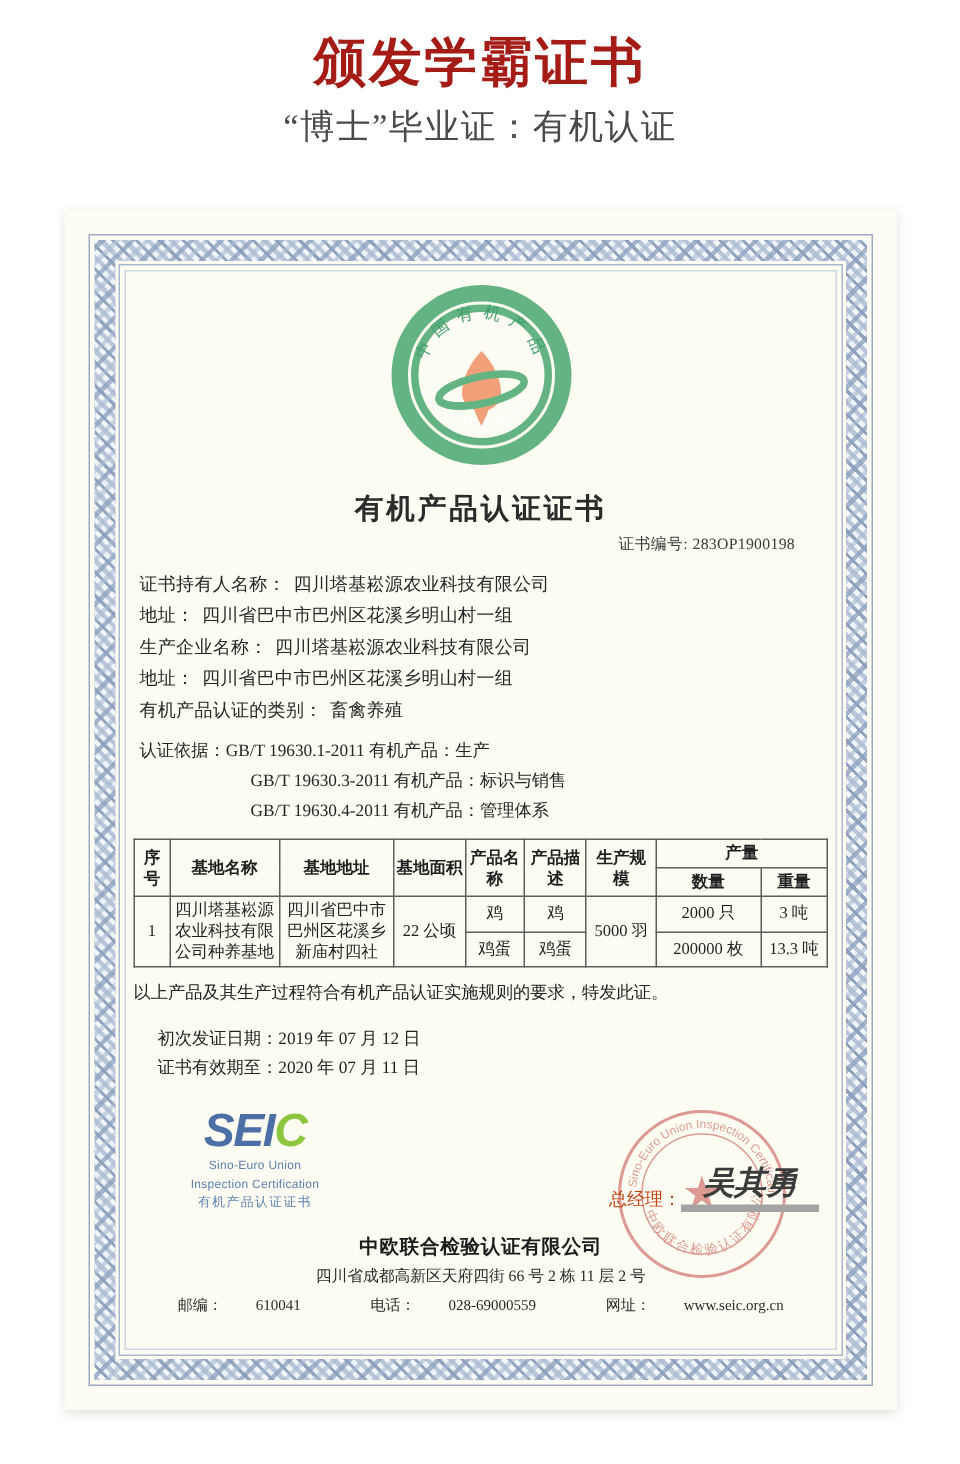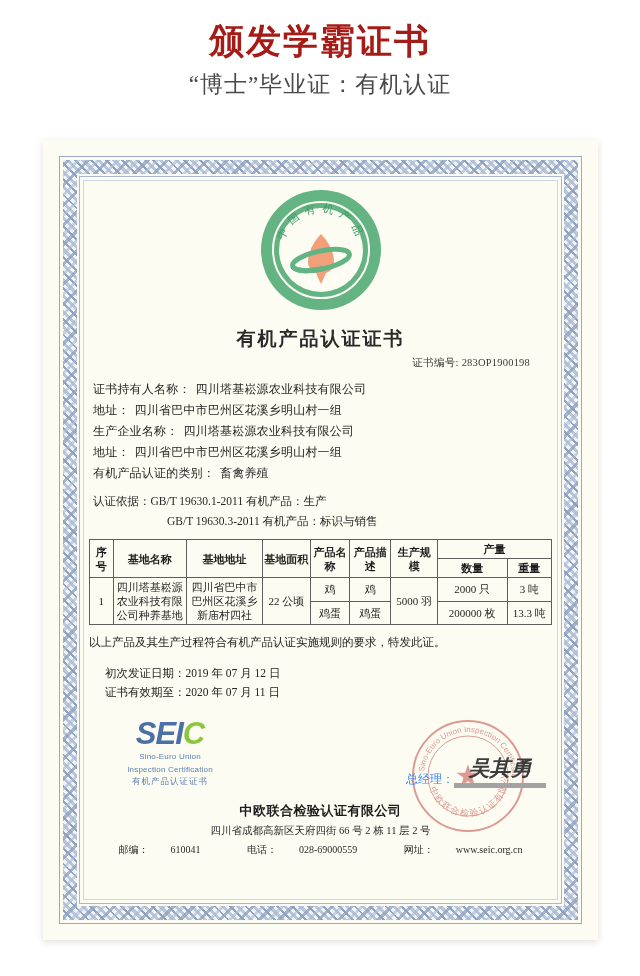--- a/index.html
+++ b/index.html
@@ -143,21 +143,21 @@
   .stamp {
     position: absolute; right: 22px; top: -34px; width: 112px; height: 112px;
     border-radius: 50%; border: 2px solid #d0756d; opacity: .72;
   }
   .stamp .star {
     position: absolute; left: 50%; top: 50%; transform: translate(-50%,-50%);
     font-size: 30px; color: #d0756d; line-height: 1;
   }
   .stamp svg { position: absolute; left: 0; top: 0; }
   .sig-line { position: relative; display: flex; align-items: flex-end; justify-content: flex-end; }
-  .sig-label { font-size: 12px; color: #3b82f6; }
+  .sig-label { font-size: 12px; color: #c2410c; }
   .sig-name {
     font-size: 21px; color: #3b3b3b; border-bottom: 5px solid #a3a3a3;
     padding: 0 4px 1px 4px; min-width: 92px; text-align: center;
     font-family: "Liberation Serif", serif; font-style: italic; font-weight: bold;
   }
 
   .company { position: absolute; left: 0; right: 0; top: 86px; text-align: center; }
   .comp-name { font-size: 13px; font-weight: bold; color: #1c1c1c; letter-spacing: .5px; }
   .comp-addr { font-size: 10.5px; color: #2a2a2a; margin-top: 4px; }
   .comp-contact { font-size: 10px; color: #2a2a2a; margin-top: 5px; }
@@ -232,20 +232,23 @@
             <span class="flabel">有机产品认证的类别：</span><span class="fval">畜禽养殖</span>
           </div>
         </div>
 
         <div class="basis">
           <div class="basis-row">
             <span>认证依据：</span><span>GB/T 19630.1-2011 有机产品：生产</span>
           </div>
           <div class="basis-row">
             <span class="ind"></span><span>GB/T 19630.3-2011 有机产品：标识与销售</span>
+          </div>
+          <div class="basis-row">
+            <span class="ind"></span><span>GB/T 19630.4-2011 有机产品：管理体系</span>
           </div>
         </div>
 
         <table class="grid">
           <thead>
             <tr>
               <th class="c-no" rowspan="2">序号</th>
               <th class="c-name" rowspan="2">基地名称</th>
               <th class="c-addr" rowspan="2">基地地址</th>
               <th class="c-area" rowspan="2">基地面积</th>

